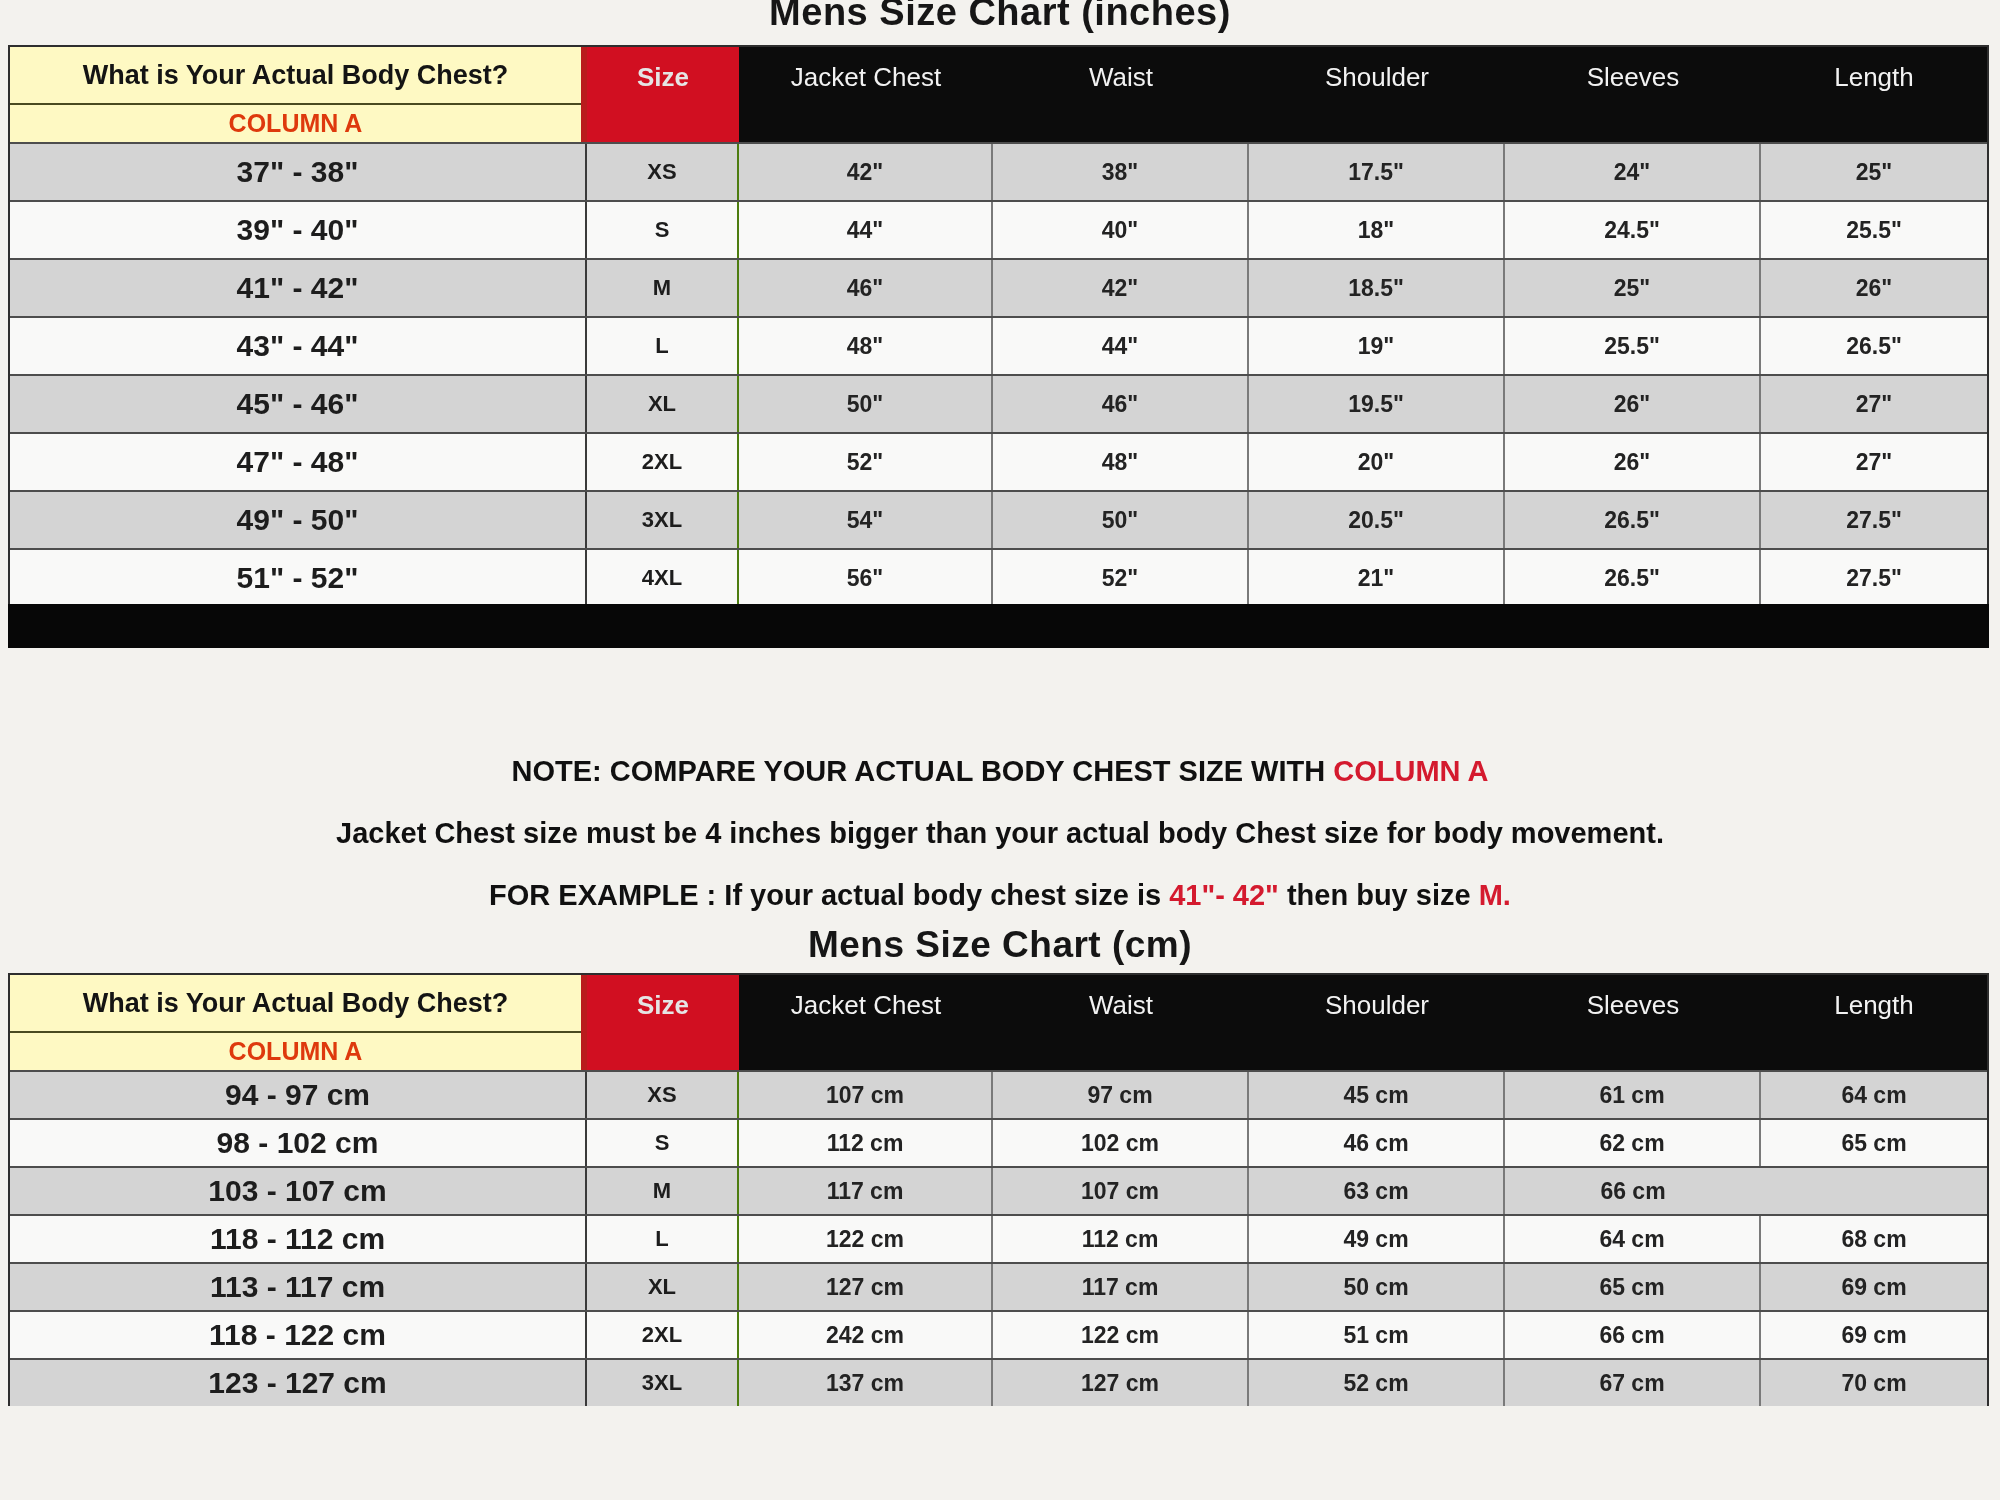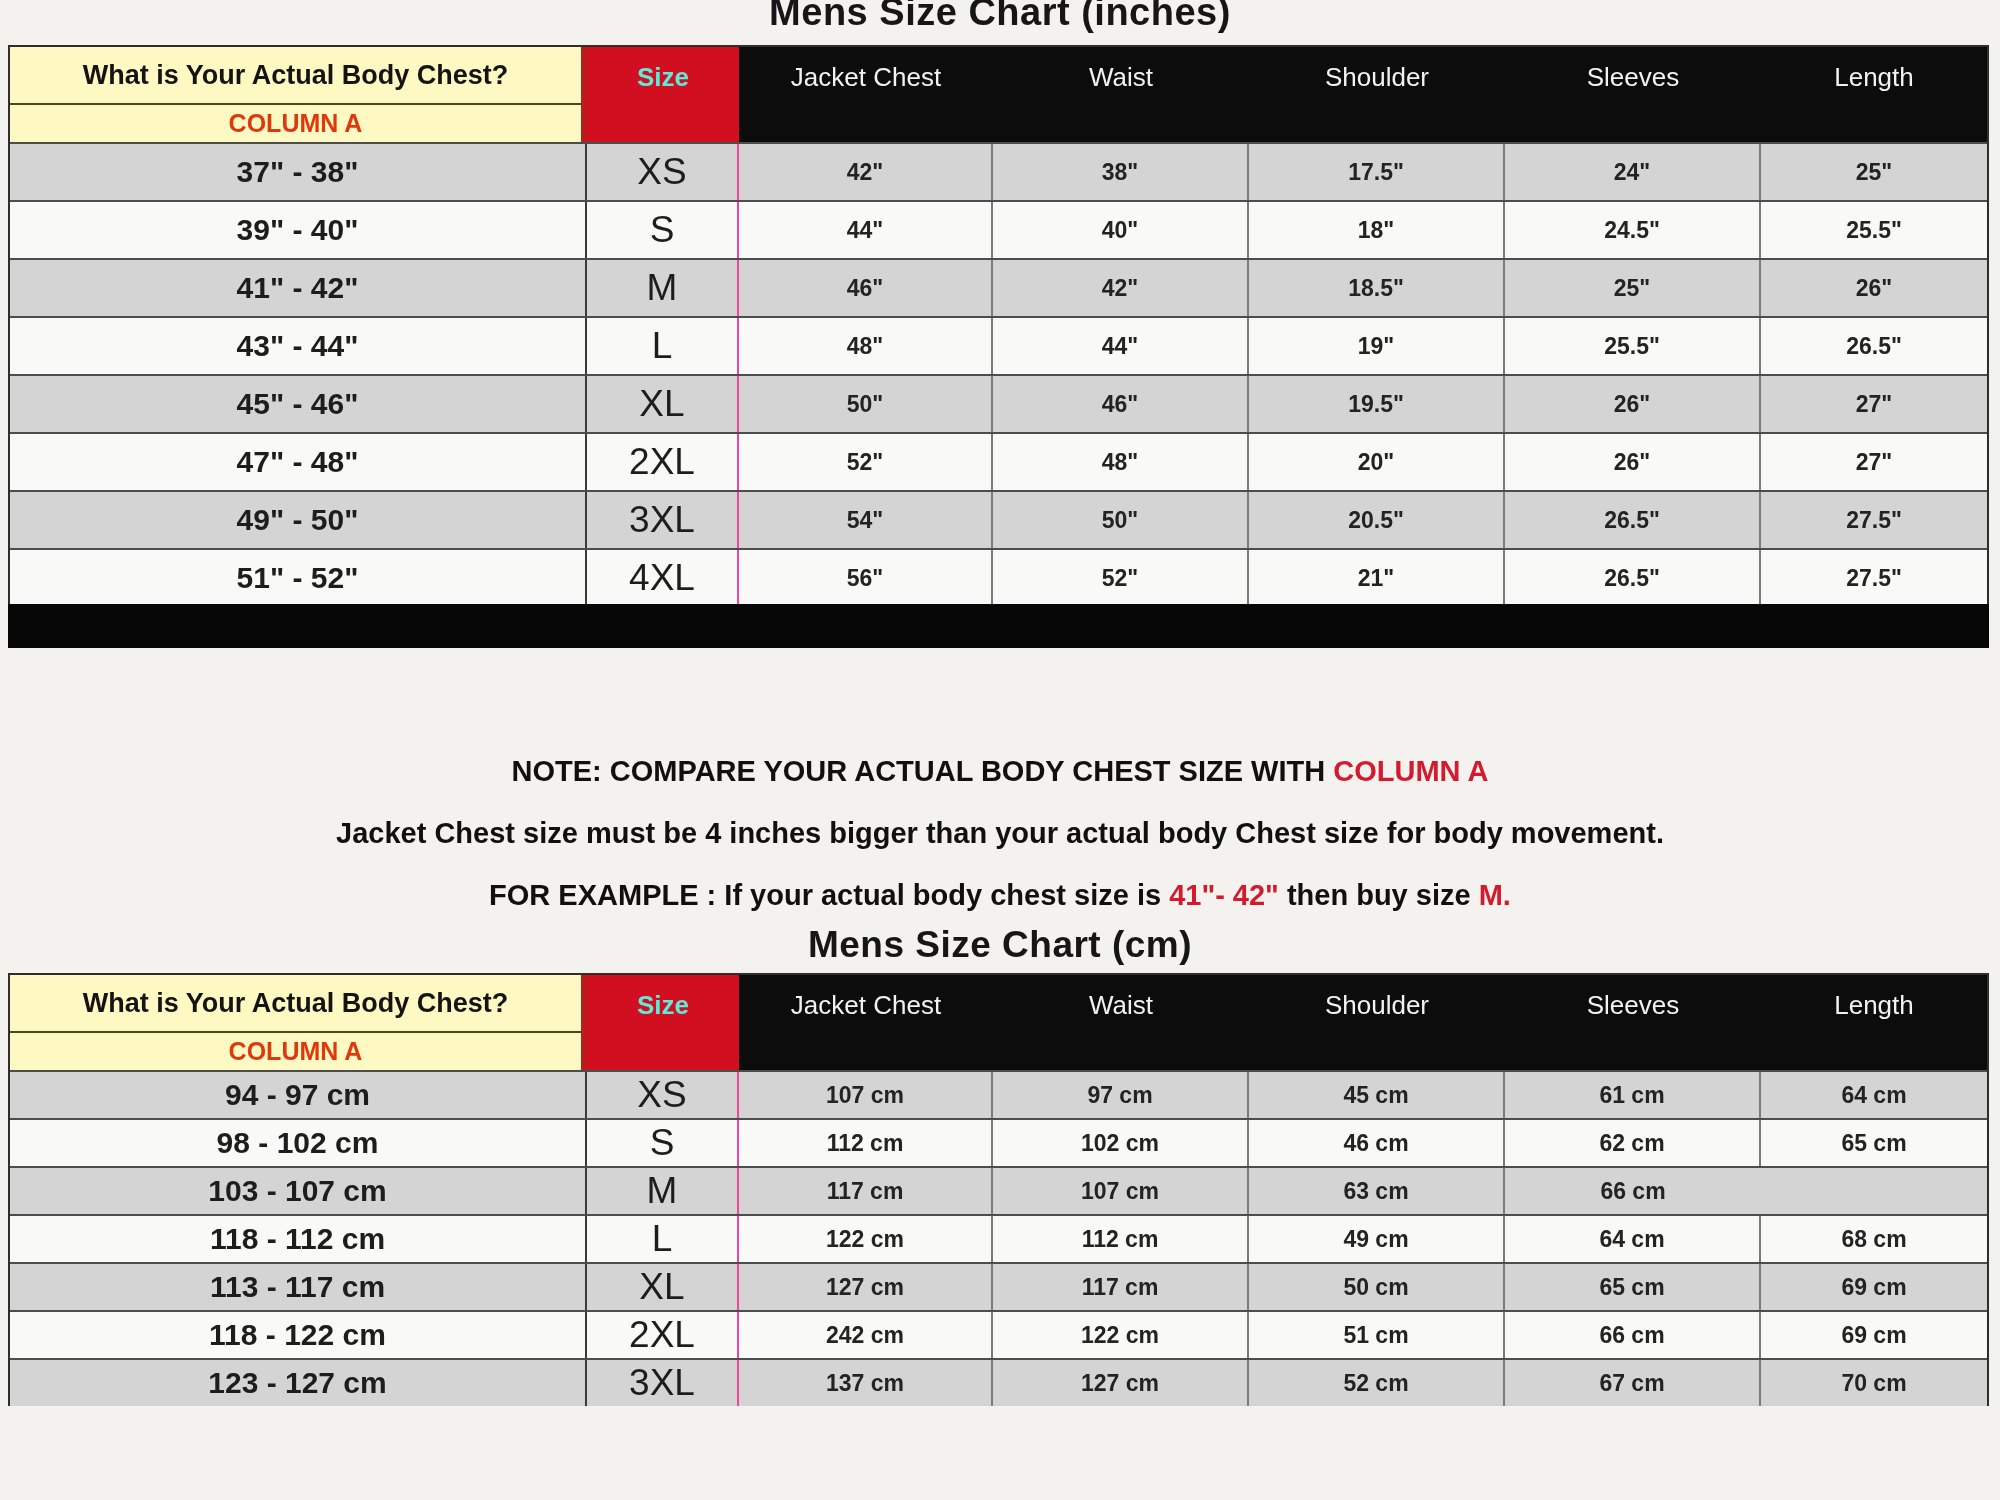--- a/index.html
+++ b/index.html
@@ -41,21 +41,21 @@
   .colA-main {
     height:58px; display:flex; align-items:center; justify-content:center;
     font-size:27px; font-weight:700; color:#141414;
     border-bottom:2px solid #4a4a20;
   }
   .colA-sub {
     flex:1; display:flex; align-items:center; justify-content:center;
     font-size:25px; font-weight:700; color:#de390d;
   }
   .size-head {
-    background:#d10f21; color:#5eead4;
+    background:#d10f21; color:#e5e5e5;
     font-size:26px; font-weight:700;
     display:flex; justify-content:center; align-items:flex-start;
     padding-top:15px;
   }
   .measure-head {
     background:#0c0c0c; color:#f2f2f2;
     font-size:26px; font-weight:400;
     display:flex; justify-content:center; align-items:flex-start;
     padding-top:15px;
   }
@@ -64,21 +64,21 @@
   .table-inches .trow { height:58px; }
   .table-cm .trow { height:48px; }
   .trow.gray { background:#d4d4d4; }
   .trow.white { background:#f9f9f8; }
   .trow .cell {
     display:flex; align-items:center; justify-content:center;
     border-right:2px solid #7a7a7a; color:#1d1d1d;
   }
   .trow .cell:last-child { border-right:none; }
   .trow .c0 { font-size:30px; font-weight:700; border-right:2px solid #3a3a3a; }
-  .trow .c1 { font-size:37px; font-weight:400; border-right:2px solid #ec4899; }
+  .trow .c1 { font-size:22px; font-weight:700; border-right:2px solid #4d7c0f; }
   .trow .c2, .trow .c3, .trow .c4, .trow .c5, .trow .c6 {
     font-size:23px; font-weight:700; color:#232323;
   }
 
   .black-bar {
     position:absolute; left:8px; top:604px; width:1981px; height:44px;
     background:#070707;
   }
 
   .note-block {

